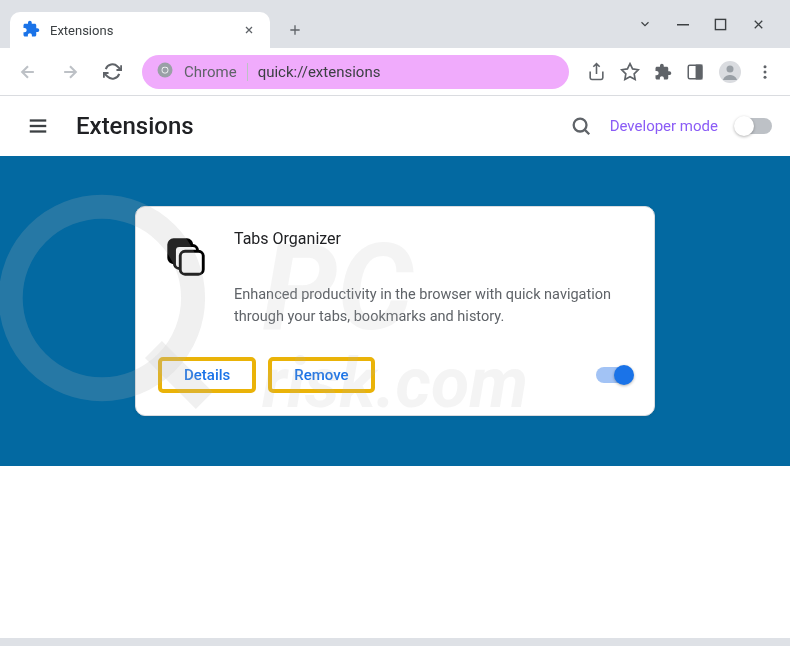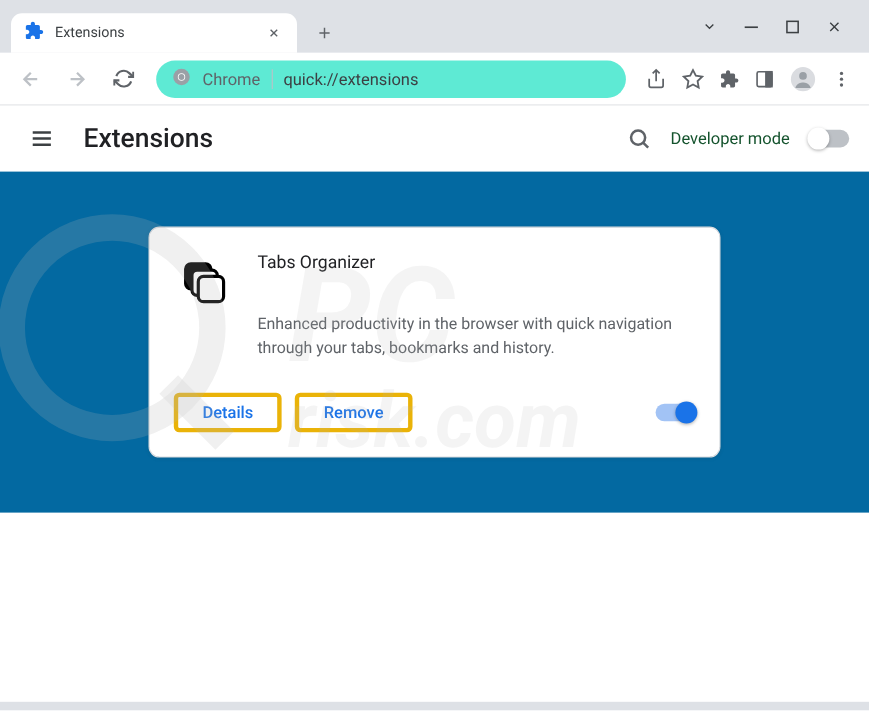--- a/index.html
+++ b/index.html
@@ -95,21 +95,21 @@
       color: #5f6368;
       cursor: pointer;
     }
     .nav-btn.disabled {
       color: #bdc1c6;
       cursor: default;
     }
     .omnibox {
       flex: 1;
       height: 34px;
-      background: #5eead4;
+      background: #f0abfc;
       border-radius: 17px;
       display: flex;
       align-items: center;
       padding: 0 14px;
       gap: 10px;
       margin: 0 6px;
       color: #5f6368;
       font-size: 15px;
     }
     .omnibox-chrome-label {
@@ -164,21 +164,21 @@
       align-items: center;
       gap: 18px;
     }
     .search-btn {
       display: flex;
       cursor: pointer;
       color: #5f6368;
     }
     .dev-mode-label {
       font-size: 15px;
-      color: #14532d;
+      color: #8b5cf6;
     }
     .toggle {
       width: 36px;
       height: 16px;
       background: #bdc1c6;
       border-radius: 8px;
       position: relative;
       cursor: pointer;
     }
     .toggle-thumb {

